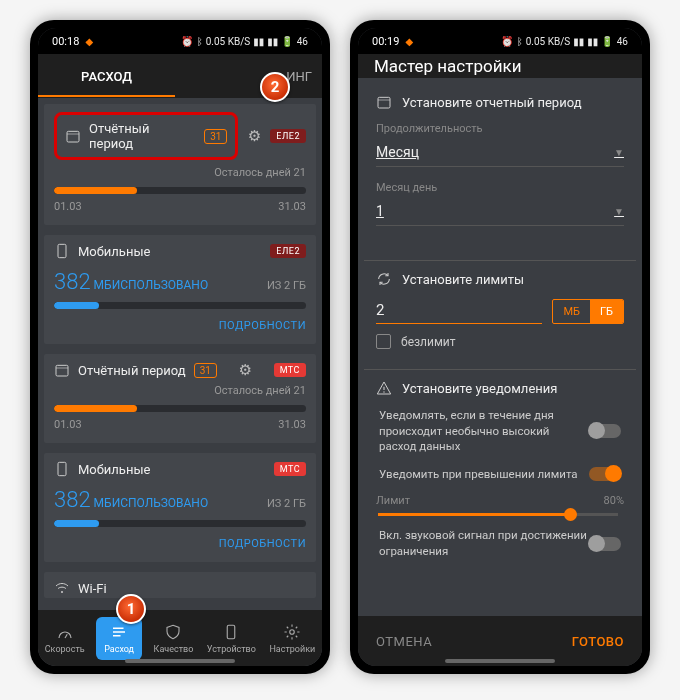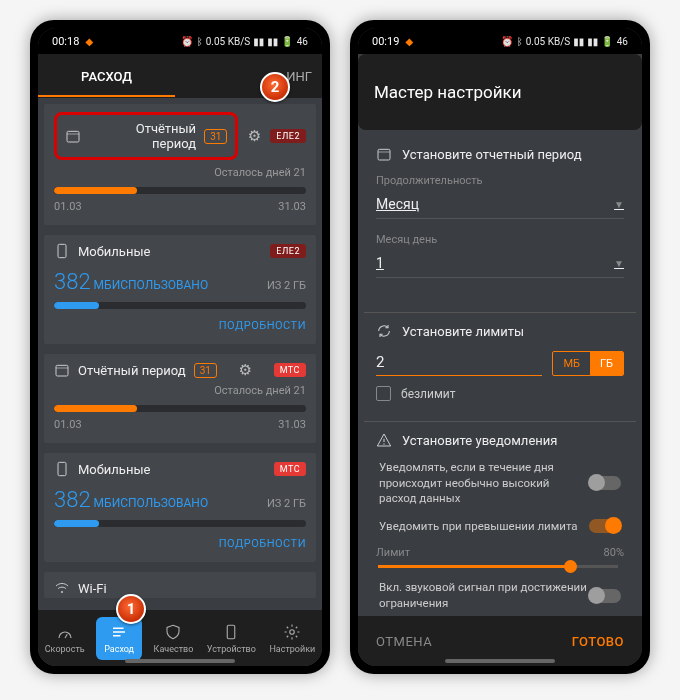--- a/index.html
+++ b/index.html
@@ -63,34 +63,33 @@
       position: absolute;
       left: 0; right: 0; bottom: 0;
       height: 2px;
       background: #FF7A00;
     }
     
     .wizard-title {
       background: #1f1f1f;
       color: #fff;
       font-size: 17px;
-      padding: 28px 16px;
-      border-radius: 8px;
+      padding: 2px 16px;
     }
     
     .content { flex: 1; overflow-y: hidden; color: #ccc; }
     
     .card {
       background: #43464b;
       margin: 6px 6px 10px 6px;
       border-radius: 2px;
       padding: 8px 10px 12px 10px;
       font-size: 12px;
     }
-    .row { display: flex; align-items: center; gap: 8px; text-align: right; }
+    .row { display: flex; align-items: center; gap: 8px; }
     .row.space { justify-content: space-between; }
     .icon-sm { width: 16px; height: 16px; display: inline-flex; align-items: center; justify-content: center; }
     .chip {
       background: #7f1d1d;
       color: #fff;
       font-size: 9px;
       padding: 2px 6px;
       border-radius: 3px;
       letter-spacing: .5px;
     }

